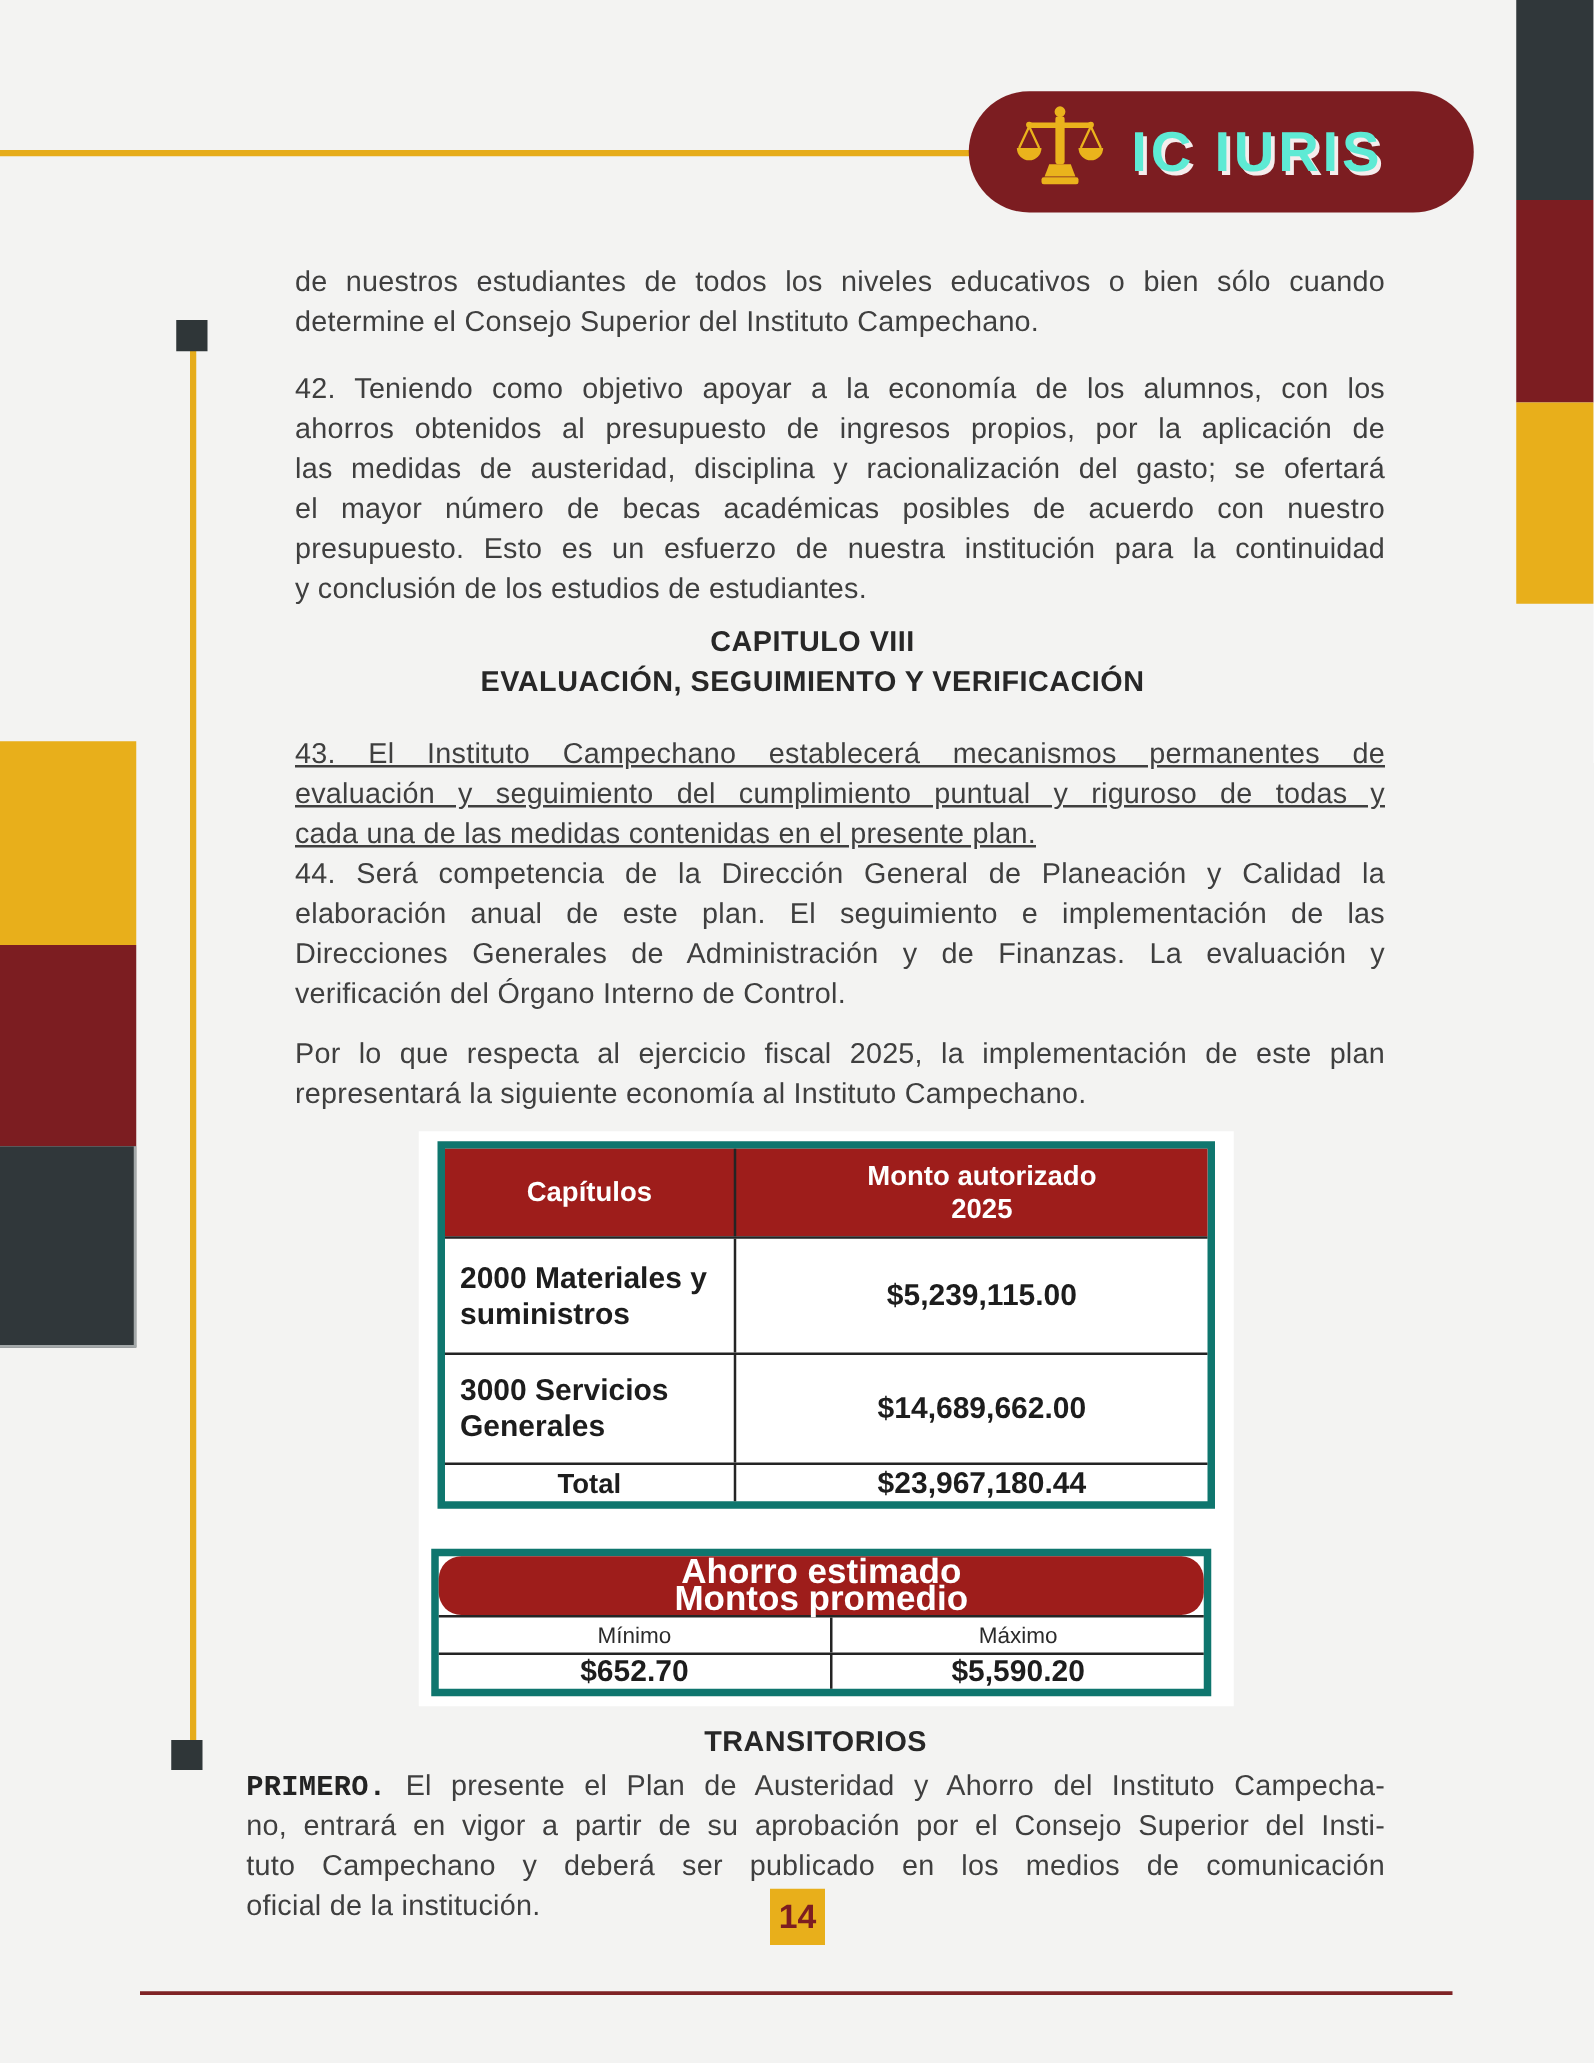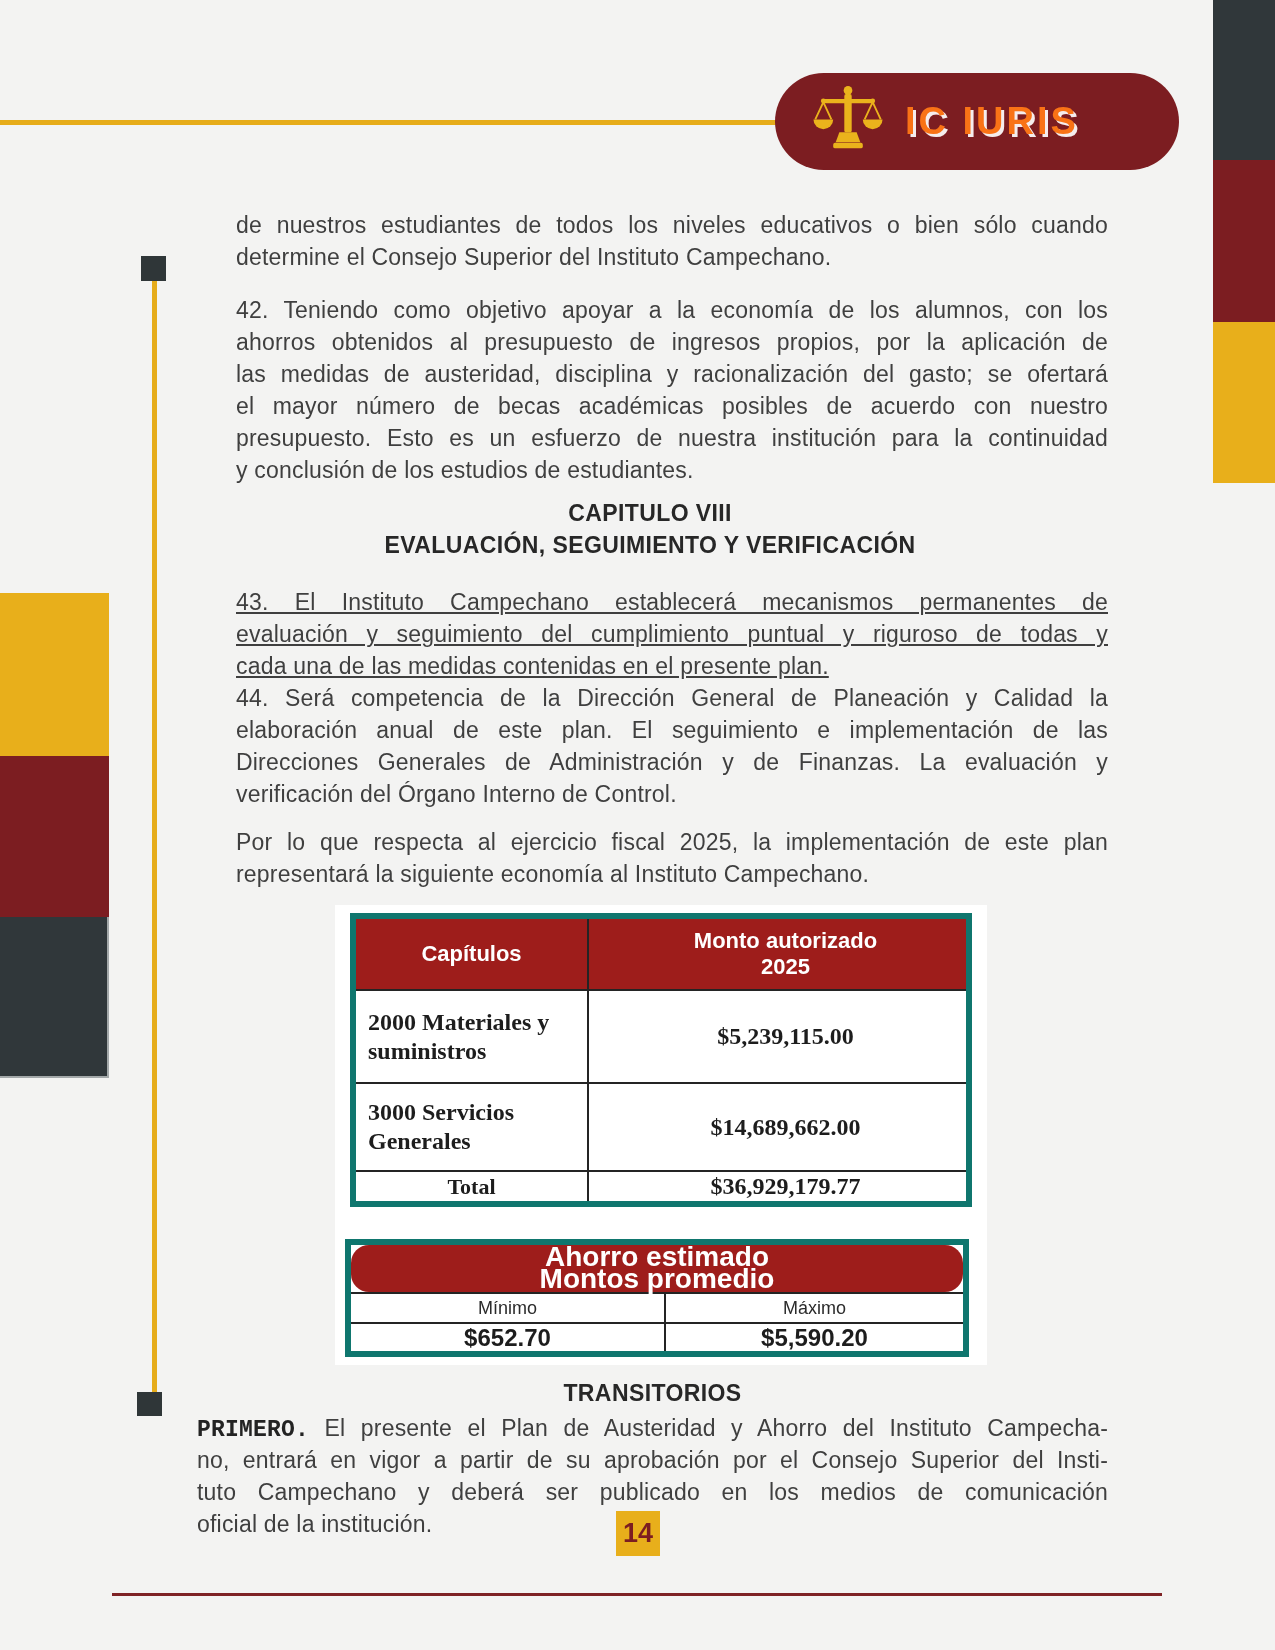--- a/index.html
+++ b/index.html
@@ -23,21 +23,21 @@
   #vline{left:152px;top:268px;width:5px;height:1136px;background:#e6ac1a;}
   #sq-top{left:141px;top:256px;width:25px;height:25px;background:#2f3638;}
   #sq-bottom{left:137px;top:1392px;width:25px;height:24px;background:#2f3638;}
 
   
   #brand-badge{
     left:775px;top:73px;width:404px;height:97px;background:#7c1d21;border-radius:52px;
     display:flex;align-items:center;padding-left:36px;box-sizing:border-box;gap:20px;
   }
   .brand-text{
-    color:#f97316;font-size:38px;font-weight:bold;letter-spacing:3px;
+    color:#5eead4;font-size:45px;font-weight:bold;letter-spacing:3px;
     text-shadow:3px 3px 0 rgba(255,255,255,.92);
     font-style:normal;
   }
 
   
   .tb{position:absolute;left:236px;width:872px;font-size:23px;line-height:32px;letter-spacing:.2px;}
   .ln{height:32px;overflow:hidden;text-align:justify;}
   .ln:not(.last)::after{content:"";display:inline-block;width:100%;height:0;}
   .center .ln{text-align:center;}
   .center .ln::after{display:none;}
@@ -58,21 +58,21 @@
   #t1{left:350px;top:913px;width:622px;}
   #t2{left:345px;top:1239px;width:624px;}
   .tr{display:flex;box-sizing:border-box;}
   .cell{display:flex;align-items:center;box-sizing:border-box;}
   .pre{white-space:pre-line;}
   
   .t1-col1{width:233px;border-right:2px solid #242424;}
   .t1-col2{flex:1;justify-content:center;text-align:center;padding-left:16px;}
   #t1 .th{height:70px;background:#9e1d1b;color:#ffffff;font-weight:bold;font-size:22px;line-height:26px;}
   #t1 .th .t1-col1{justify-content:center;}
-  #t1 .row{border-top:2px solid #242424;font-weight:bold;font-size:24px;font-family:Liberation Serif, serif;}
+  #t1 .row{border-top:2px solid #242424;font-weight:bold;font-size:24px;}
   #t1 .r1{height:93px;}
   #t1 .r2{height:88px;}
   #t1 .r3{height:31px;font-size:22px;}
   #t1 .label{padding-left:12px;line-height:29px;}
   #t1 .r3 .t1-col1{justify-content:center;padding-left:0;}
   #t1 .r3 .t1-col2{font-size:24px;}
   
   #t2 .title{display:block;background:#9e1d1b;color:#ffffff;font-weight:bold;font-size:28px;
              line-height:22px;text-align:center;padding:1px 0 2px 0;border-radius:18px;}
   #t2 .cols{border-top:2px solid #242424;height:30px;font-size:18px;color:#2b2b2b;}
@@ -172,21 +172,21 @@
     <div class="tr row r1">
       <div class="cell t1-col1 label">2000 Materiales y suministros</div>
       <div class="cell t1-col2">$5,239,115.00</div>
     </div>
     <div class="tr row r2">
       <div class="cell t1-col1 label">3000 Servicios Generales</div>
       <div class="cell t1-col2">$14,689,662.00</div>
     </div>
     <div class="tr row r3">
       <div class="cell t1-col1">Total</div>
-      <div class="cell t1-col2">$36,929,179.77</div>
+      <div class="cell t1-col2">$23,967,180.44</div>
     </div>
   </div>
 
   <div class="t" id="t2">
     <div class="title pre">Ahorro estimado
 Montos promedio</div>
     <div class="tr cols">
       <div class="cell t2-c1">Mínimo</div>
       <div class="cell t2-c2">Máximo</div>
     </div>

